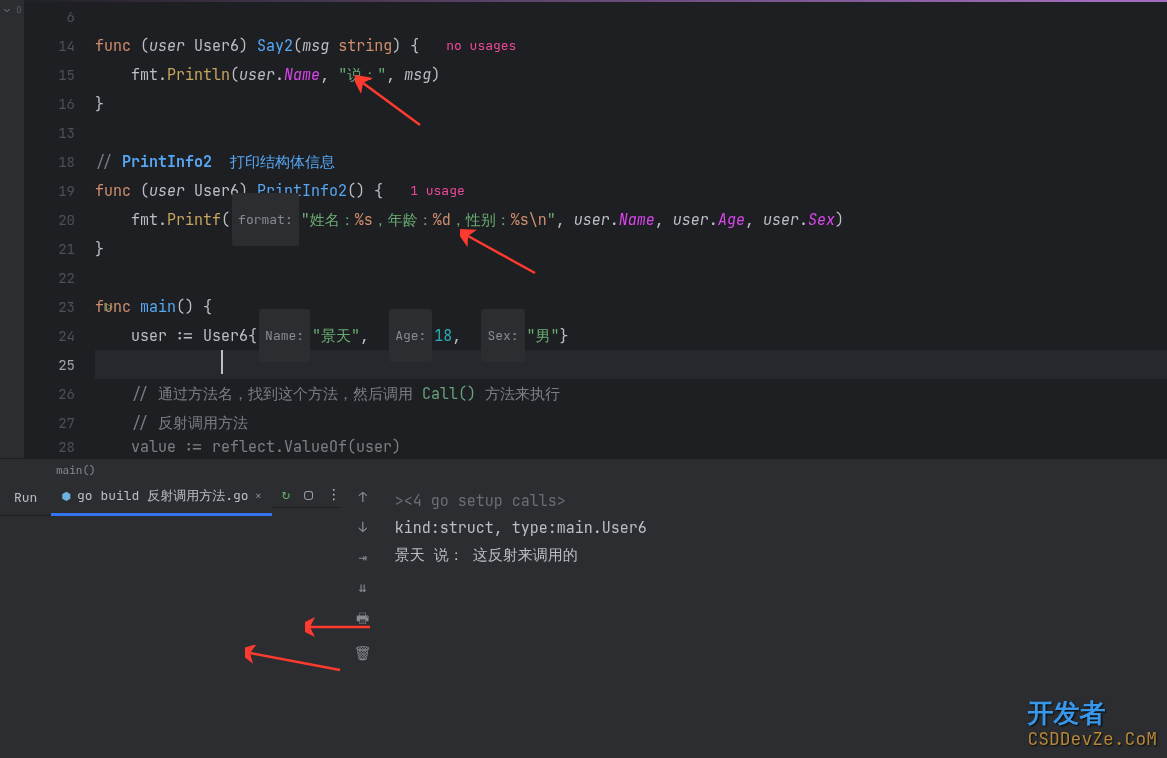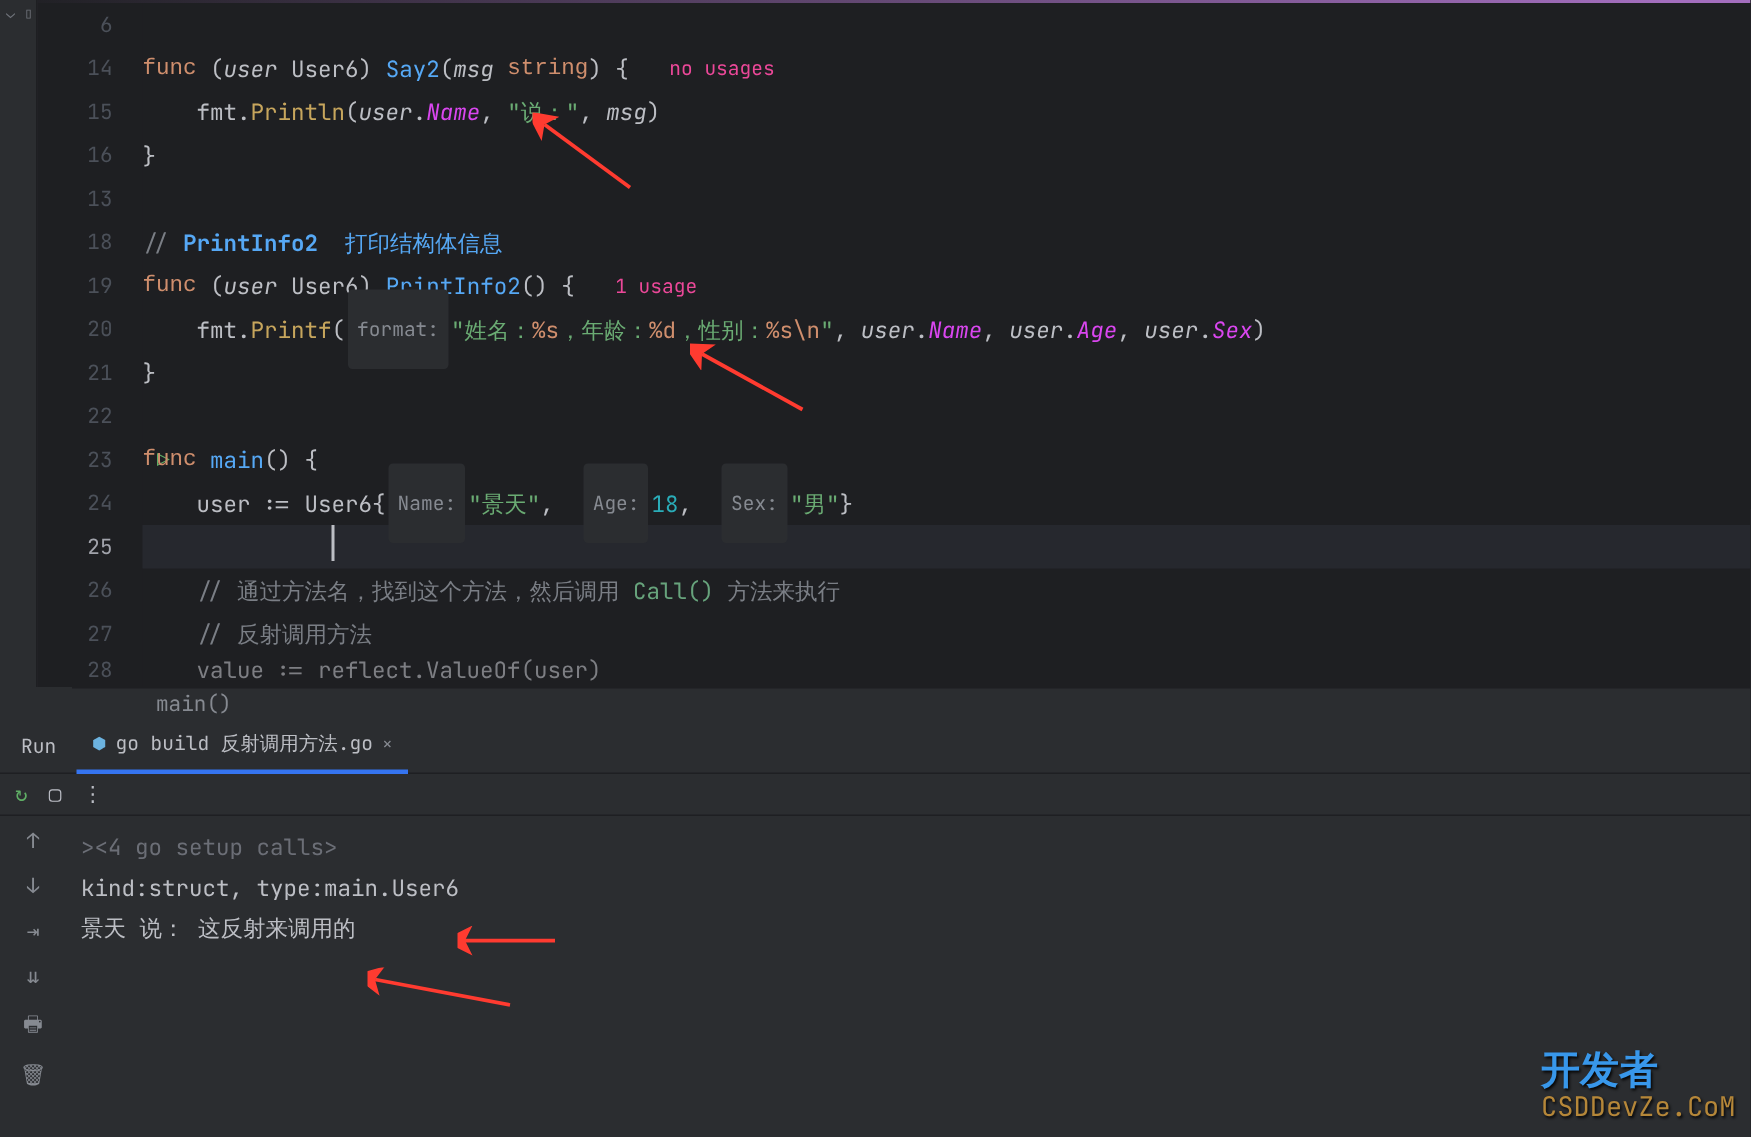--- a/index.html
+++ b/index.html
@@ -61,21 +61,21 @@
 .code .line {
   height: 29px;
   display: flex;
   align-items: center;
   white-space: pre;
 }
 .code .line.highlight {
   background: #26282e;
 }
 .code .line > * { position: relative; z-index: 1; }
-.kw { color: #cf8e6d; font-family: Liberation Mono, monospace; }
+.kw { color: #cf8e6d; }
 .fn { color: #56a8f5; }
 .fn-y { color: #c7a65d; }
 .str { color: #6aab73; }
 .num { color: #2aacb8; }
 .prop { color: #d946ef; font-style: italic; }
 .param { color: #bcbec4; font-style: italic; }
 .cmt { color: #7a7e85; }
 .hint { color: #868a91; background: #2b2d30; padding: 18px 6px; border-radius: 3px; font-size: 13px; margin: 0 2px; font-style: normal; }
 .usage { color: #ec4899; font-size: 13px; }
 .fmt-sp { color: #cf8e6d; }
@@ -87,29 +87,28 @@
   height: 2px;
   background: linear-gradient(to right, #1e1f22, #a36ebe 95%, #a36ebe);
 }
 .breadcrumb {
   height: 22px;
   background: #2b2d30;
   border-top: 1px solid #1e1f22;
   display: flex;
   align-items: center;
   padding-left: 56px;
-  font-size: 14px;
+  font-size: 11px;
   color: #868a91;
-  margin-left: 48px;
 }
 .run-panel {
   height: 278px;
   background: #2b2d30;
   display: flex;
-  flex-direction: column;
+  flex-direction: row;
 }
 .run-tabs {
   height: 36px;
   display: flex;
   align-items: center;
   border-bottom: 1px solid #1e1f22;
 }
 .run-label {
   padding: 0 14px;
   font-size: 13px;

